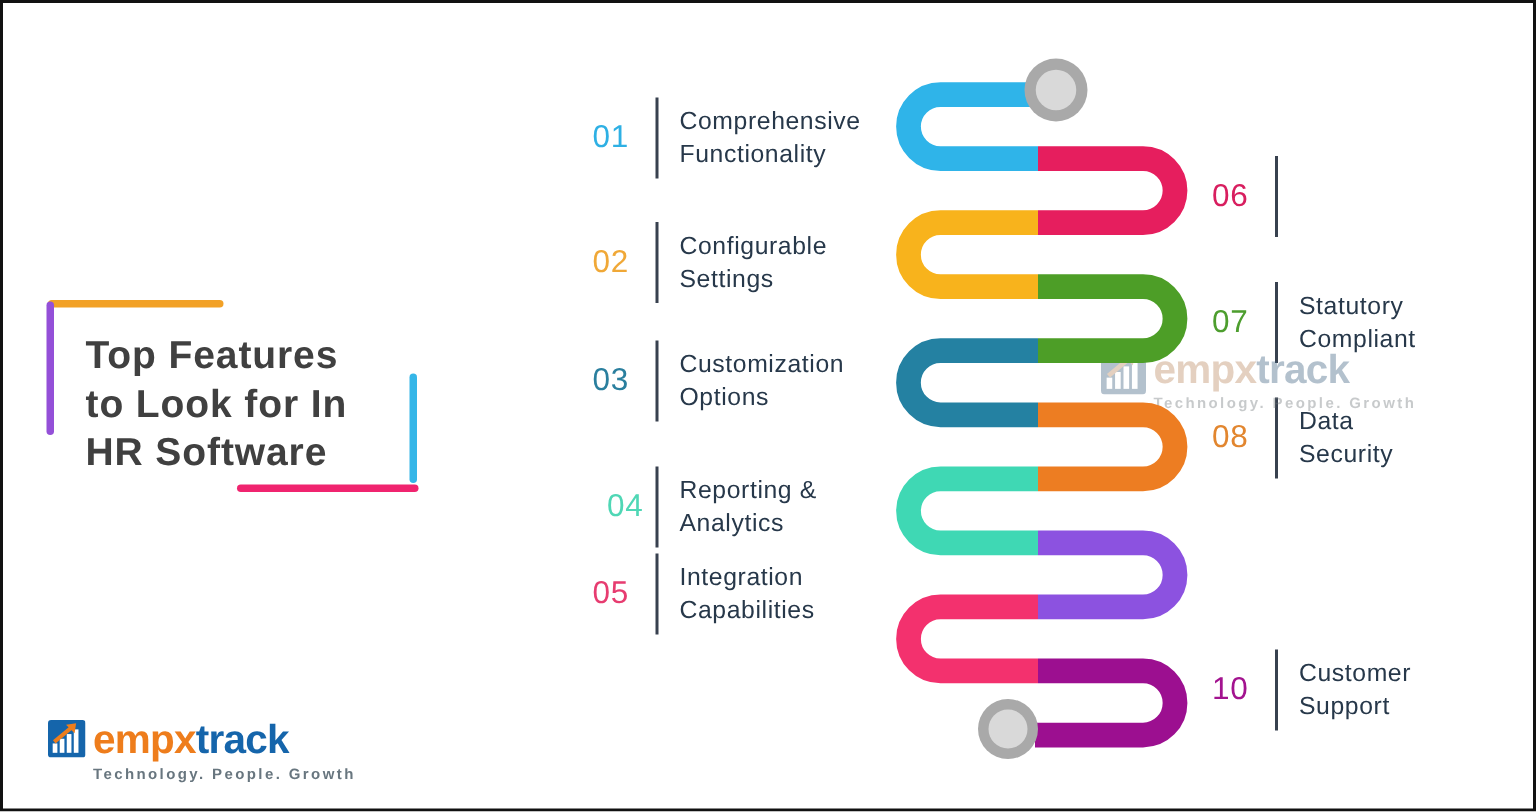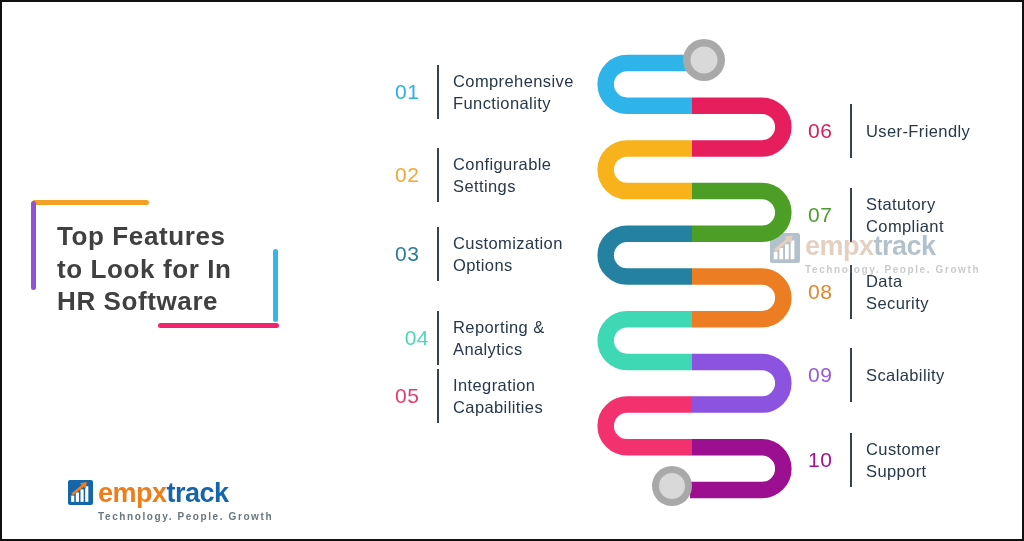--- a/index.html
+++ b/index.html
@@ -64,21 +64,21 @@
     line-height: 22.5px;
     color: #27384a;
     white-space: pre-line;
   }
 
   
   .snake-svg { position: absolute; left: 0; top: 0; }
   .snake-svg path { fill: none; stroke-width: 16.5; }
 
   
-  .logo { position: absolute; display: flex; align-items: flex-start; margin-left: 36px; }
+  .logo { position: absolute; display: flex; align-items: flex-start; }
   .logo-main { left: 30px; top: 478px; }
   .logo-watermark { left: 732px; top: 231px; opacity: 0.38; filter: saturate(0.45); }
   .logo-icon { flex: none; margin-right: 5px; }
   .logo-word {
     font-size: 27px;
     font-weight: bold;
     letter-spacing: -0.5px;
     line-height: 27px;
   }
   .logo-tagline {
@@ -131,38 +131,32 @@
   <div class="feature feature-left" style="top:394px">
     <span class="feature-num" style="color: rgb(231, 60, 112);">05</span>
     <span class="feature-divider"></span>
     <span class="feature-label">Integration
 Capabilities</span>
   </div>
 
   <div class="feature feature-right" style="top:129px">
     <span class="feature-num" style="color: rgb(216, 30, 95);">06</span>
     <span class="feature-divider"></span>
-    <span class="feature-label">User-Friendly</span>
   </div>
   <div class="feature feature-right" style="top:213px">
     <span class="feature-num" style="color: rgb(77, 158, 46);">07</span>
     <span class="feature-divider"></span>
     <span class="feature-label">Statutory
 Compliant</span>
   </div>
   <div class="feature feature-right" style="top:290px">
     <span class="feature-num" style="color: rgb(226, 134, 47);">08</span>
     <span class="feature-divider"></span>
     <span class="feature-label">Data
 Security</span>
-  </div>
-  <div class="feature feature-right" style="top:373px">
-    <span class="feature-num" style="color: rgb(154, 90, 216);">09</span>
-    <span class="feature-divider"></span>
-    <span class="feature-label">Scalability</span>
   </div>
   <div class="feature feature-right" style="top:458px">
     <span class="feature-num" style="color: rgb(163, 19, 143);">10</span>
     <span class="feature-divider"></span>
     <span class="feature-label">Customer
 Support</span>
   </div>
 
   <div class="logo logo-watermark">
     <svg class="logo-icon" width="30" height="30" viewBox="0 0 24 24">

